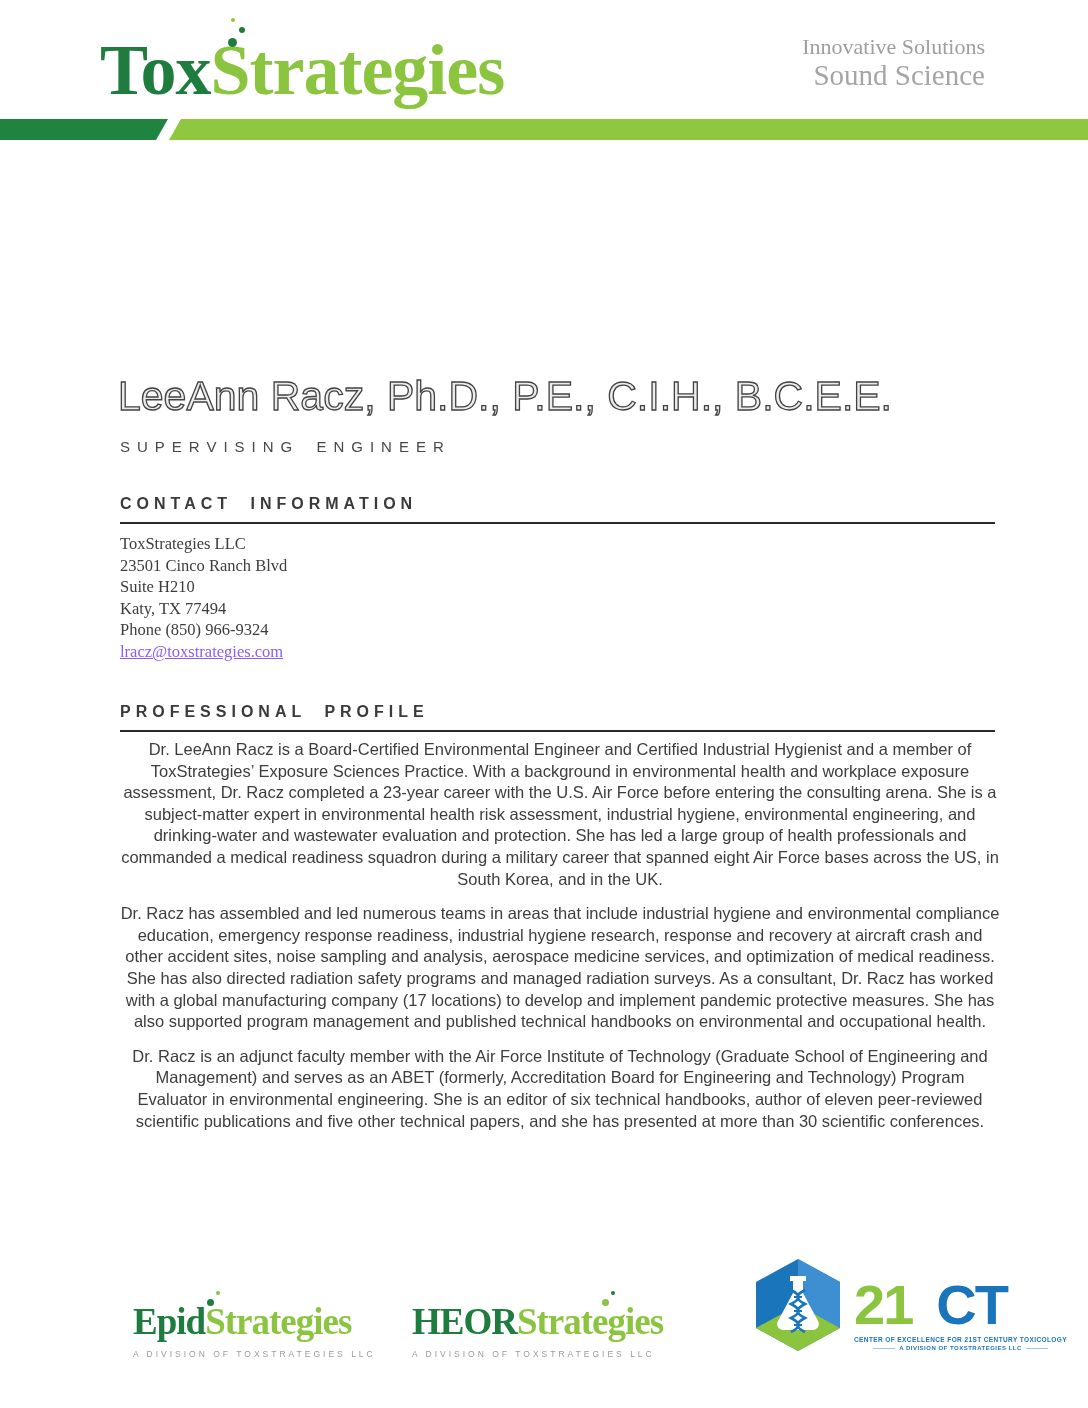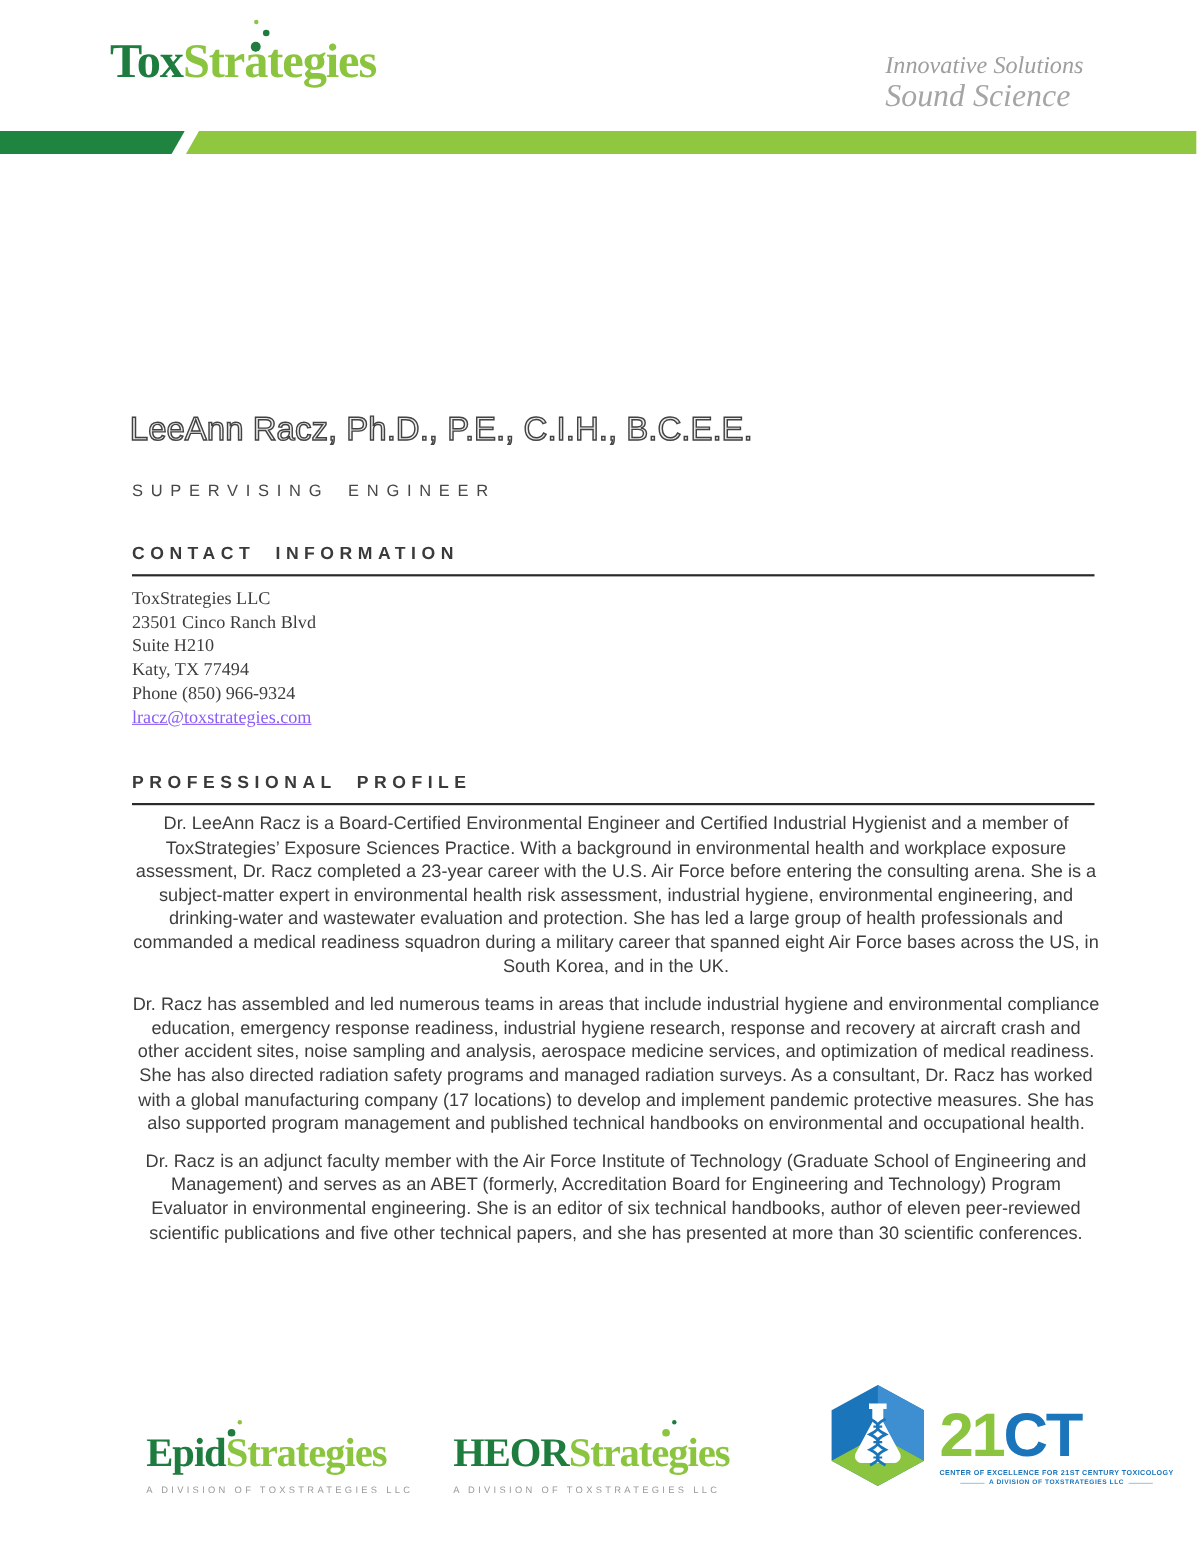--- a/index.html
+++ b/index.html
@@ -1,41 +1,41 @@
 <!DOCTYPE html>
 <html><head>
 <meta charset="utf-8">
 <style>
   html,body{margin:0;padding:0;background:#ffffff;}
   #page{position:relative;width:1088px;height:1408px;background:#ffffff;overflow:hidden;
         font-family:"Liberation Sans",sans-serif;color:#3d3d3d;}
 
   
   .logo{position:absolute;left:100px;top:34px;font-family:"Liberation Serif",serif;
-        font-weight:600;font-size:44px;line-height:1;letter-spacing:-1px;white-space:nowrap;}
+        font-weight:600;font-size:72px;line-height:1;letter-spacing:-1px;white-space:nowrap;}
   .logo .dark{color:#1d7c3e;}
   .logo .light{color:#8bc53f;}
   .bubble{position:absolute;border-radius:50%;}
   .b1{width:9px;height:9px;background:#1d7c3e;left:128px;top:4px;}
   .b2{width:6px;height:6px;background:#1d7c3e;left:139px;top:-7px;}
   .b3{width:4px;height:4px;background:#8bc53f;left:131px;top:-16px;}
 
-  .tagline{position:absolute;right:103px;top:46px;
-           font-family:"Liberation Serif",serif;font-style:italic;color:#9e9e9e;}
+  .tagline{position:absolute;right:103px;top:34px;text-align:right;
+           font-family:"Liberation Serif",serif;color:#9e9e9e;}
   .tagline .t1{font-size:22px;line-height:1.15;}
   .tagline .t2{font-size:29px;line-height:1.15;color:#a5a5a5;}
 
   .bar{position:absolute;left:0;top:119px;width:1088px;height:21px;}
   .bar .seg-dark{position:absolute;left:0;top:0;width:180px;height:100%;background:#1f8440;
        clip-path:polygon(0 0,168px 0,156px 100%,0 100%);}
   .bar .seg-light{position:absolute;left:0;top:0;width:100%;height:100%;background:#90c740;
        clip-path:polygon(181px 0,100% 0,100% 100%,169px 100%);}
 
   
-  .person-name{position:absolute;left:118px;top:374px;font-size:30px;line-height:1.1;
+  .person-name{position:absolute;left:118px;top:374px;font-size:41px;line-height:1.1;
        letter-spacing:0px;color:#ececec;-webkit-text-stroke:1.3px #424242;white-space:nowrap;}
   .person-title{position:absolute;left:120px;top:438px;font-size:15px;letter-spacing:7px;
        word-spacing:6px;color:#474747;}
 
   
   .sec-head{position:absolute;left:120px;width:875px;font-size:16px;font-weight:700;
        letter-spacing:5px;word-spacing:9px;color:#3a3a3a;
        padding-bottom:9px;border-bottom:2.5px solid #2a2a2a;}
   .sec-head.contact{top:495px;}
   .sec-head.profile{top:703px;}
@@ -59,21 +59,21 @@
   .sb2{width:4px;height:4px;background:#8bc53f;left:83px;top:-12px;}
   .hb1{width:7px;height:7px;background:#8bc53f;left:190px;top:-4px;}
   .hb2{width:4px;height:4px;background:#1d7c3e;left:199px;top:-12px;}
   .logo-rel{position:relative;display:inline-block;}
 
   .ct21{position:absolute;left:752px;top:1256px;display:flex;align-items:flex-start;}
   .ct21 .wordmark{margin-left:10px;margin-top:24px;}
   .ct21 .big{font-family:"Liberation Sans",sans-serif;font-weight:800;font-size:56px;
        line-height:0.9;letter-spacing:-2px;white-space:nowrap;}
   .ct21 .g{color:#8bc53f;}
-  .ct21 .b{color:#1b75bb;}
+  .ct21 .b{color:#1b75bb;margin-left:24px;}
   .ct21 .cap1{margin-top:6px;font-size:6.5px;font-weight:700;letter-spacing:0.4px;
        color:#1b75bb;white-space:nowrap;}
   .ct21 .cap2{margin-top:2px;display:flex;align-items:center;justify-content:center;
        font-size:6px;font-weight:700;letter-spacing:0.5px;color:#1b75bb;white-space:nowrap;}
   .ct21 .cap2::before,.ct21 .cap2::after{content:"";display:inline-block;width:22px;height:1px;
        background:#9fc5e2;margin:0 4px;}
 </style>
 </head>
 <body>
 

